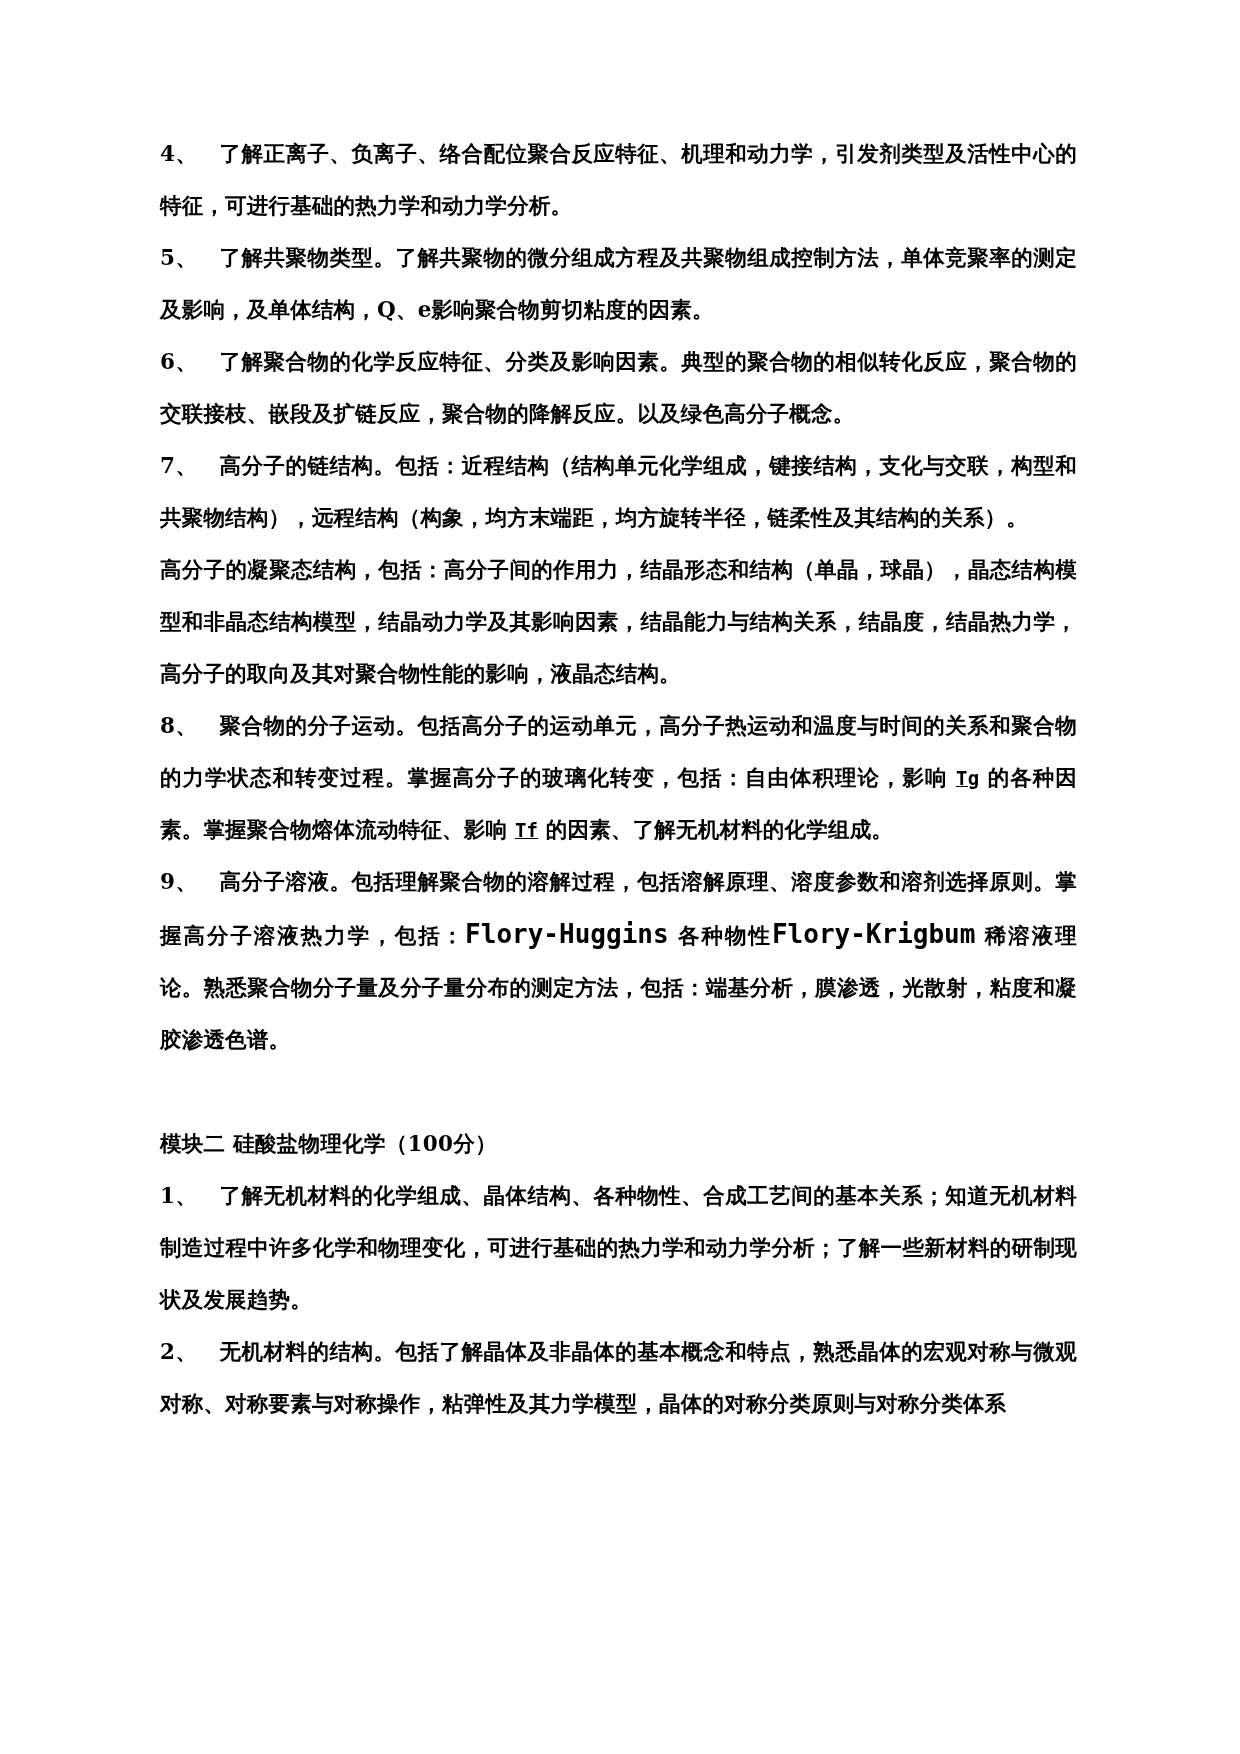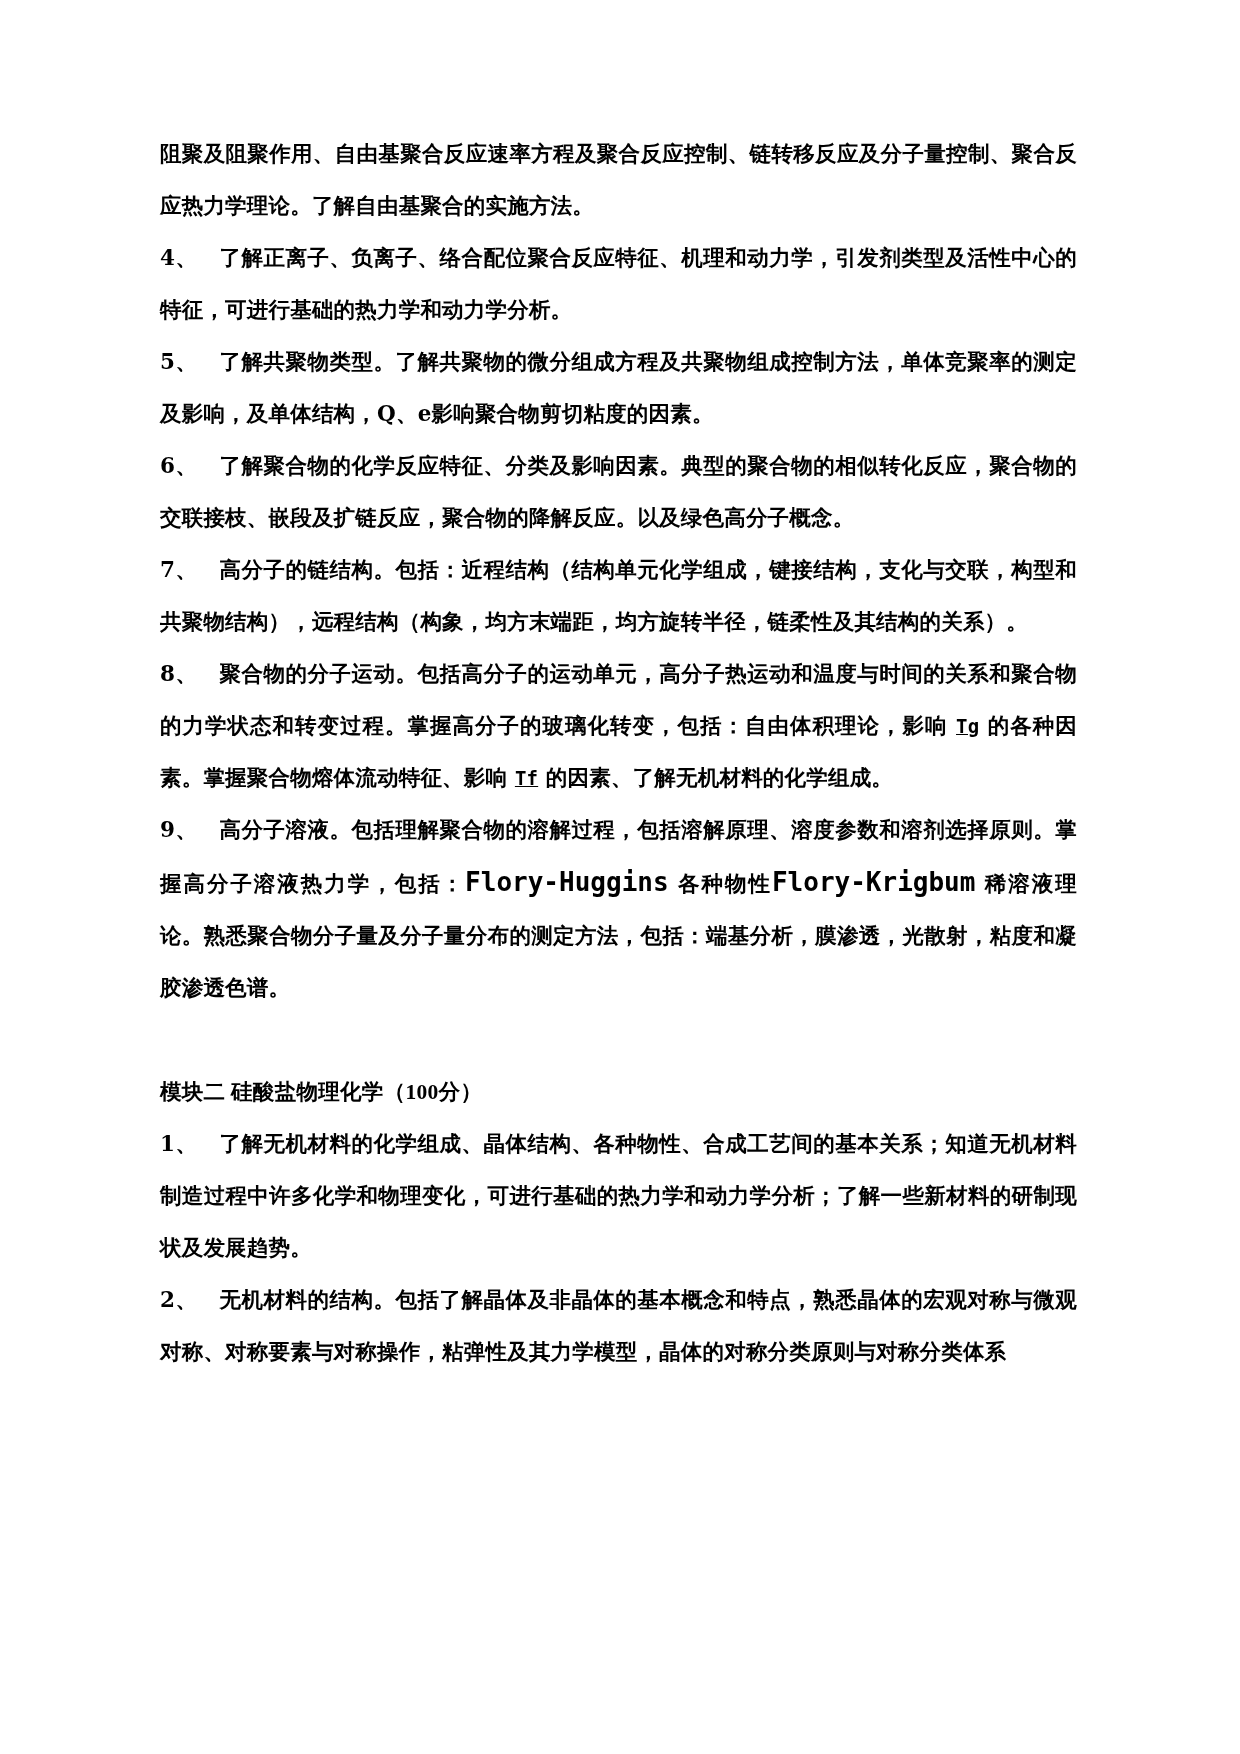--- a/index.html
+++ b/index.html
@@ -49,21 +49,20 @@
     white-space: pre;
   }
 
   
   .module-heading {
     font-size: 21.5px;
     line-height: 52px;
     font-weight: 700;
     letter-spacing: 0.3px;
     margin: 0;
-    font-family: Liberation Serif, serif;
   }
 
   
   .latin {
     font-family: "DejaVu Sans Mono", "Liberation Mono", monospace;
     font-size: 26px;
     letter-spacing: 0px;
     font-weight: 700;
   }
   .sci {
@@ -76,30 +75,30 @@
   .spacer-block {
     height: 52px;
   }
 </style>
 </head>
 <body>
 
 <div class="page">
   <div class="doc-body">
 
-    <p class="para"><span>阻聚及阻聚作用、自由基聚合反应速率方程及聚合反应控制、链转移反应及分子量控制、聚合反应热力学理论。了解自由基聚合的实施方法。</span></p>
 
     <p class="para item"><span class="marker">4、</span><span class="marker">　</span><span>了解正离子、负离子、络合配位聚合反应特征、机理和动力学，引发剂类型及活性中心的特征，可进行基础的热力学和动力学分析。</span></p>
 
     <p class="para item"><span class="marker">5、</span><span class="marker">　</span><span>了解共聚物类型。了解共聚物的微分组成方程及共聚物组成控制方法，单体竞聚率的测定及影响，及单体结构，</span><span>Q、e</span><span>影响聚合物剪切粘度的因素。</span></p>
 
     <p class="para item"><span class="marker">6、</span><span class="marker">　</span><span>了解聚合物的化学反应特征、分类及影响因素。典型的聚合物的相似转化反应，聚合物的交联接枝、嵌段及扩链反应，聚合物的降解反应。以及绿色高分子概念。</span></p>
 
     <p class="para item"><span class="marker">7、</span><span class="marker">　</span><span>高分子的链结构。包括：近程结构（结构单元化学组成，键接结构，支化与交联，构型和共聚物结构），远程结构（构象，均方末端距，均方旋转半径，链柔性及其结构的关系）。</span></p>
 
+    <p class="para"><span>高分子的凝聚态结构，包括：高分子间的作用力，结晶形态和结构（单晶，球晶），晶态结构模型和非晶态结构模型，结晶动力学及其影响因素，结晶能力与结构关系，结晶度，结晶热力学，高分子的取向及其对聚合物性能的影响，液晶态结构。</span></p>
 
     <p class="para item"><span class="marker">8、</span><span class="marker">　</span><span>聚合物的分子运动。包括高分子的运动单元，高分子热运动和温度与时间的关系和聚合物的力学状态和转变过程。掌握高分子的玻璃化转变，包括：自由体积理论，影响 </span><span class="sci">Tg</span><span> 的各种因素。掌握聚合物熔体流动特征、影响 </span><span class="sci">Tf</span><span> 的因素、了解无机材料的化学组成。</span></p>
 
     <p class="para item"><span class="marker">9、</span><span class="marker">　</span><span>高分子溶液。包括理解聚合物的溶解过程，包括溶解原理、溶度参数和溶剂选择原则。掌握高分子溶液热力学，包括：</span><span class="latin">Flory-Huggins</span><span> 各种物性</span><span class="latin">Flory-Krigbum</span><span> 稀溶液理论。熟悉聚合物分子量及分子量分布的测定方法，包括：端基分析，膜渗透，光散射，粘度和凝胶渗透色谱。</span></p>
 
 
     <div class="spacer-block"></div>
 
     <p class="module-heading">模块二 硅酸盐物理化学（100分）</p>
 

